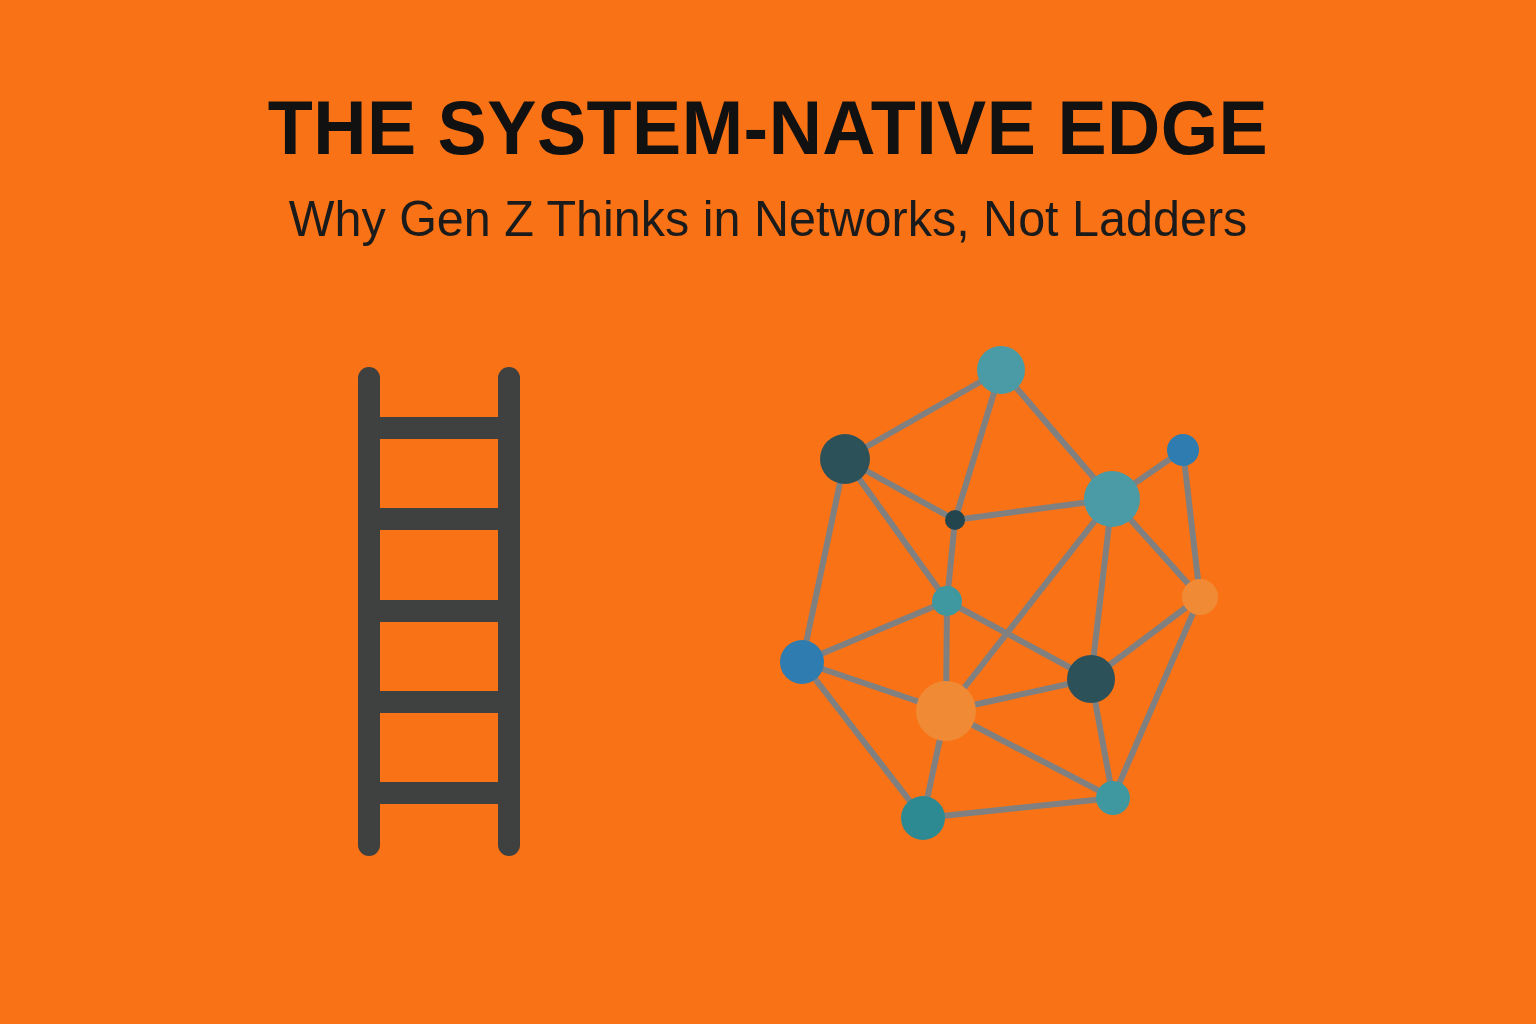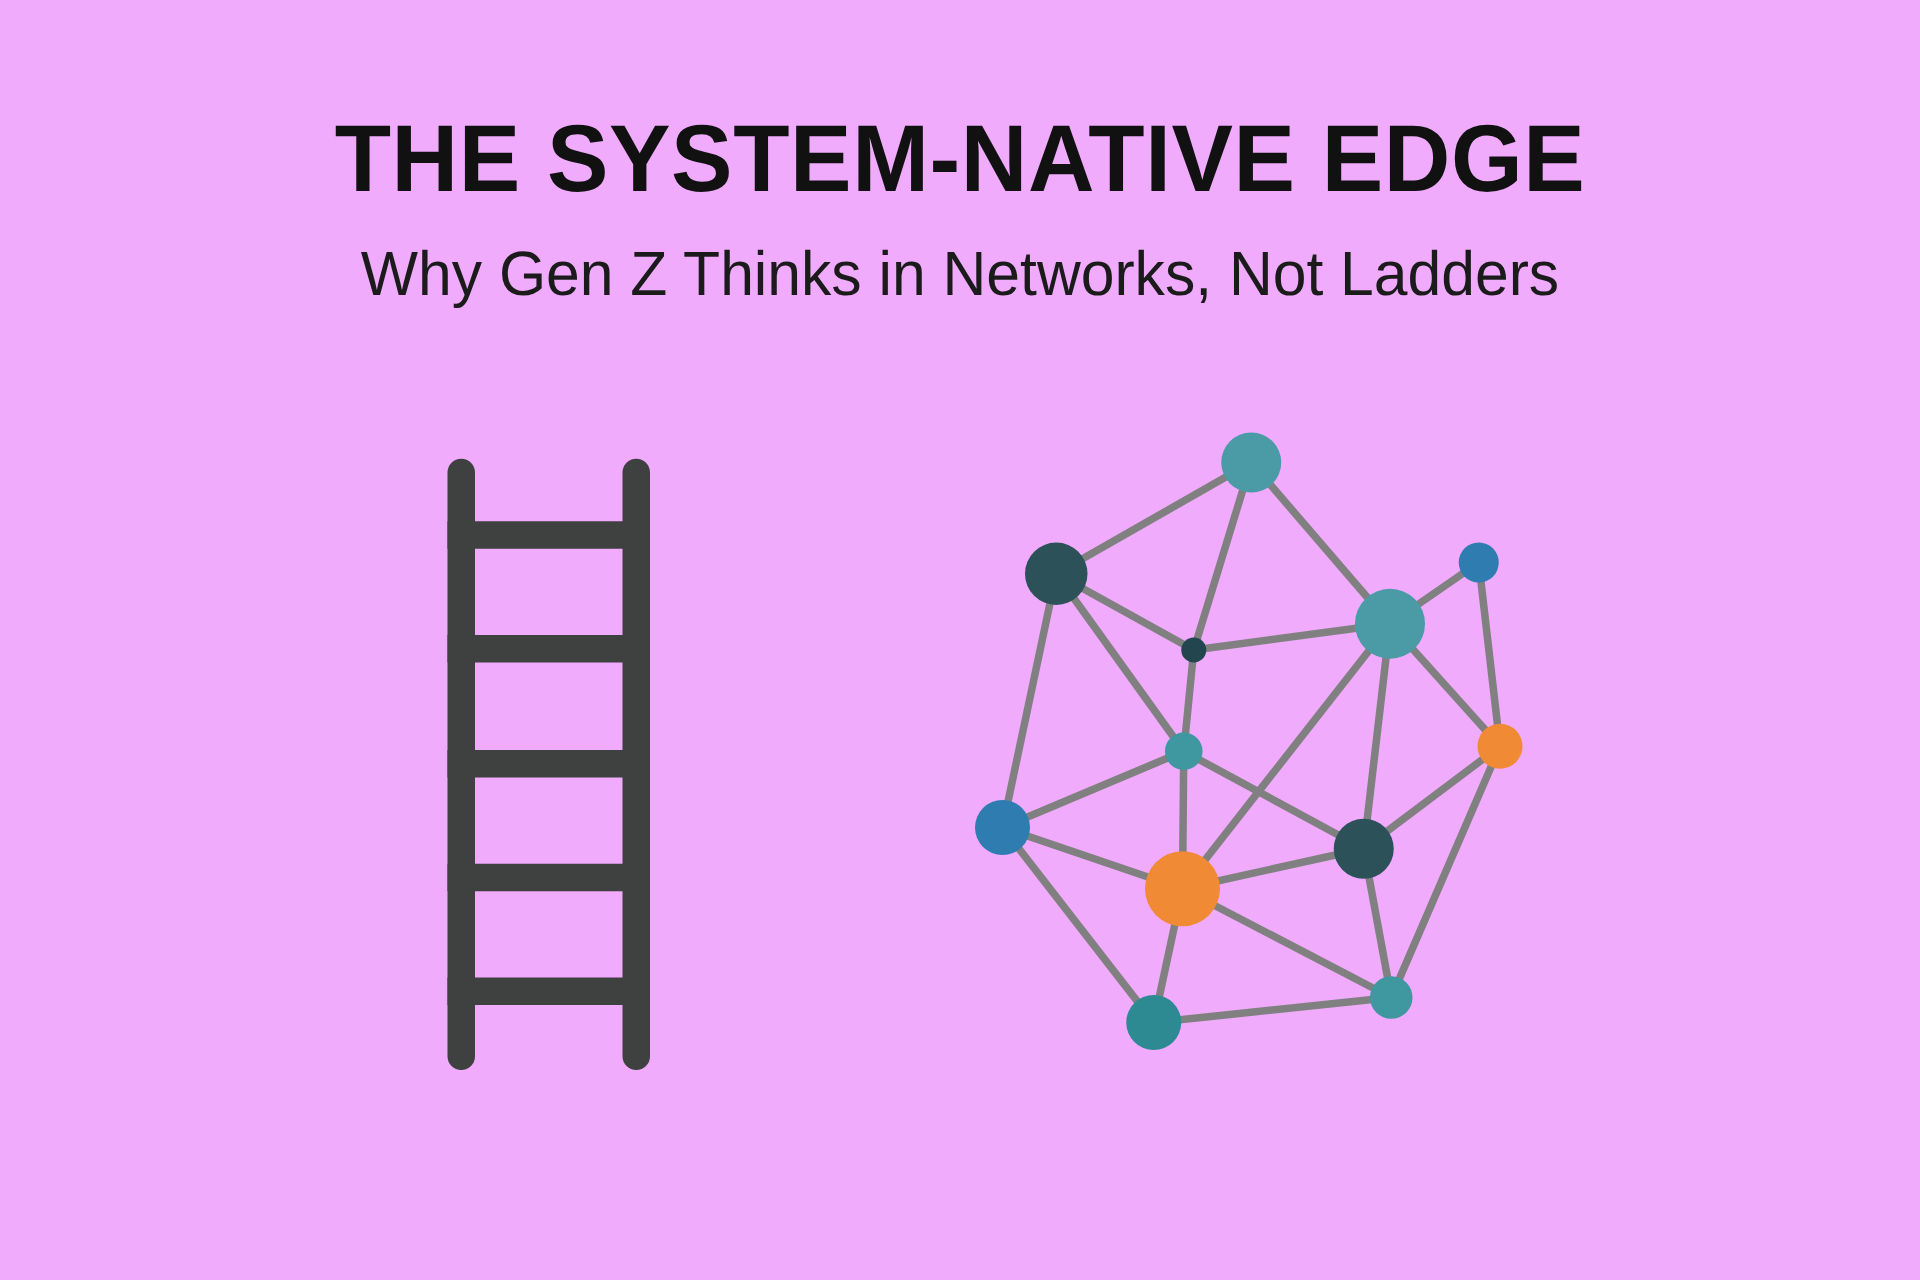--- a/index.html
+++ b/index.html
@@ -66,21 +66,21 @@
     width: 1536px;
     height: 1024px;
   }
   .ladder-shape { fill: #3f4040; }
   .edge-line { stroke: #808080; stroke-width: 6; stroke-linecap: round; fill: none; }
   .node-circle { stroke: none; }
 </style>
 </head>
 <body style="background: rgb(245, 244, 240);">
 
-<div id="slide" style="background: #f0abfc;">
+<div id="slide" style="background: #f97316;">
 
   <div class="header">
     <div class="title">THE SYSTEM-NATIVE EDGE</div>
     <div class="subtitle">Why Gen Z Thinks in Networks, Not Ladders</div>
   </div>
 
   <div class="artwork">
     <svg class="canvas" viewBox="0 0 1536 1024" xmlns="http://www.w3.org/2000/svg">
       <g id="ladder-group">
           <rect x="358" y="367" width="22" height="489" rx="11" ry="11" class="ladder-shape" fill="#3f4040"></rect>

